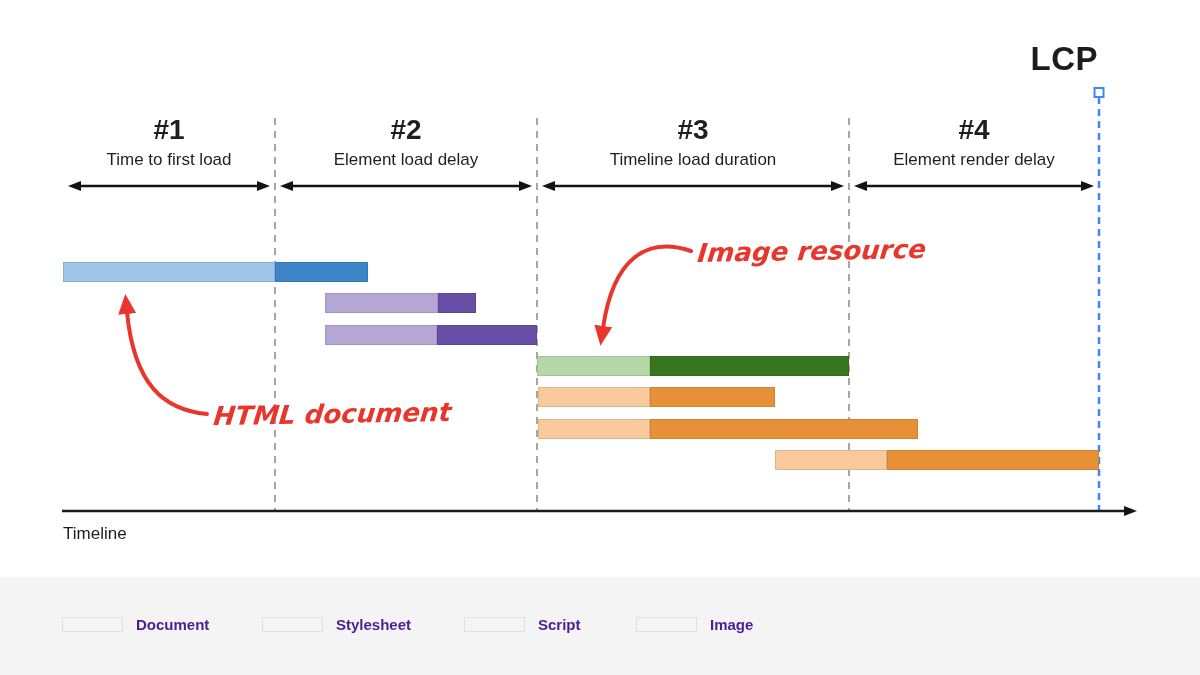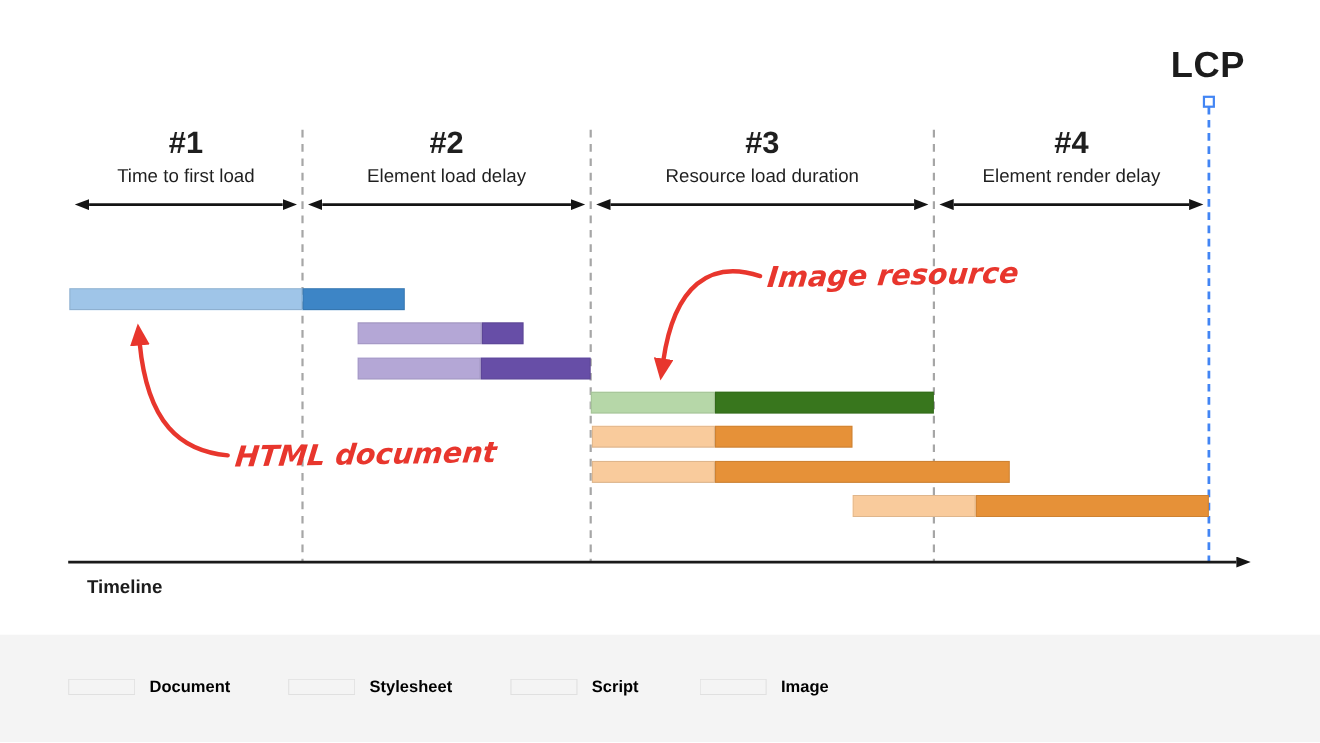--- a/index.html
+++ b/index.html
@@ -2,37 +2,37 @@
 <html><head>
 <meta charset="utf-8">
 <style>
   html,body{margin:0;padding:0;background:#ffffff;}
   .stage{
     position:relative;width:1200px;height:675px;background:#ffffff;
     font-family:"Liberation Sans",sans-serif;overflow:hidden;
   }
   .stage svg{position:absolute;left:0;top:0;}
   .lcp-label{
-    position:absolute;left:1058px;top:40px;width:80px;text-align:center;
+    position:absolute;left:1018px;top:40px;width:80px;text-align:right;
     font-size:33px;font-weight:800;letter-spacing:.5px;color:#1c1c1c;
   }
   .phase{position:absolute;top:113px;text-align:center;color:#1f1f1f;}
   .phase .num{font-size:28px;font-weight:700;line-height:33px;}
   .phase .sub{font-size:17px;font-weight:400;line-height:21px;margin-top:3px;}
   .seg{position:absolute;height:20px;box-shadow:inset 0 0 0 1px rgba(0,0,0,0.10);}
   .annotation{
     position:absolute;color:#e8362d;font-family:"DejaVu Sans",sans-serif;
     font-style:italic;font-weight:600;font-size:26px;white-space:nowrap;
     transform:skewX(-7deg) rotate(-1deg);
   }
-  .timeline-label{position:absolute;left:63px;top:524px;font-size:17px;font-weight:700;color:#1c1c1c;margin-left:16px;}
+  .timeline-label{position:absolute;left:63px;top:524px;font-size:17px;font-weight:400;color:#1c1c1c;}
   .legend-band{position:absolute;left:0;top:577px;width:1200px;height:98px;background:#f4f4f4;}
   .legend-item{position:absolute;top:617px;display:flex;align-items:center;}
   .legend-swatch{display:flex;width:61px;height:15px;margin-right:13px;box-shadow:inset 0 0 0 1px rgba(0,0,0,0.08);}
-  .legend-label{font-size:15px;font-weight:700;color:#000000;line-height:15px;}
+  .legend-label{font-size:15px;font-weight:700;color:#4c1d95;line-height:15px;}
 </style>
 </head>
 <body>
 
 <div class="stage" id="stage">
   <svg id="svg-back" width="1200" height="675">
       <line x1="275" y1="118" x2="275" y2="511" stroke="#a6a6a6" stroke-width="2" stroke-dasharray="7 6"></line>
       <line x1="537" y1="118" x2="537" y2="511" stroke="#a6a6a6" stroke-width="2" stroke-dasharray="7 6"></line>
       <line x1="849" y1="118" x2="849" y2="511" stroke="#a6a6a6" stroke-width="2" stroke-dasharray="7 6"></line>
       <line x1="1099" y1="97" x2="1099" y2="511" stroke="#4285f4" stroke-width="2.5" stroke-dasharray="7 5"></line>
@@ -59,21 +59,21 @@
       <div class="phase" style="left: 63px; width: 212px;">
         <div class="num">#1</div>
         <div class="sub">Time to first load</div>
       </div>
       <div class="phase" style="left: 275px; width: 262px;">
         <div class="num">#2</div>
         <div class="sub">Element load delay</div>
       </div>
       <div class="phase" style="left: 537px; width: 312px;">
         <div class="num">#3</div>
-        <div class="sub">Resource load duration</div>
+        <div class="sub">Timeline load duration</div>
       </div>
       <div class="phase" style="left: 849px; width: 250px;">
         <div class="num">#4</div>
         <div class="sub">Element render delay</div>
       </div>
     </div>
 
   <svg id="svg-front" width="1200" height="675">
       <defs>
         <marker id="bEnd" markerUnits="userSpaceOnUse" markerWidth="14" markerHeight="10" refX="0" refY="5" orient="auto">

